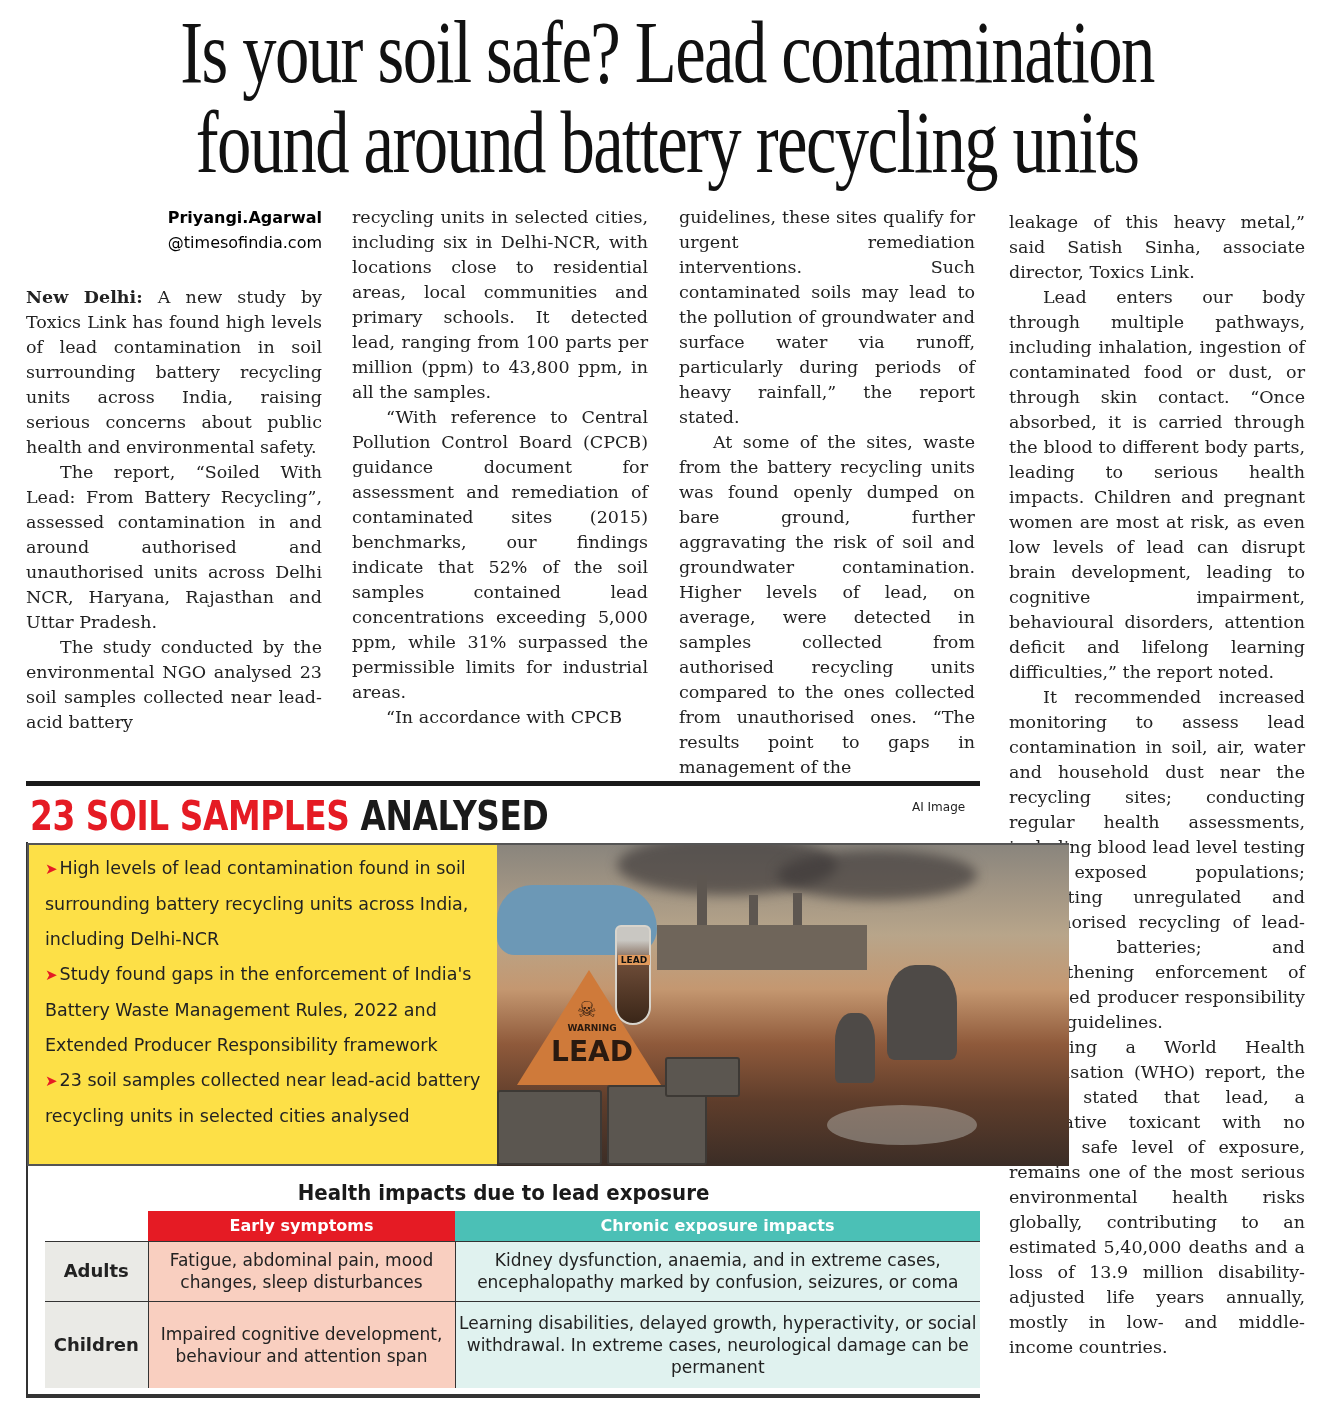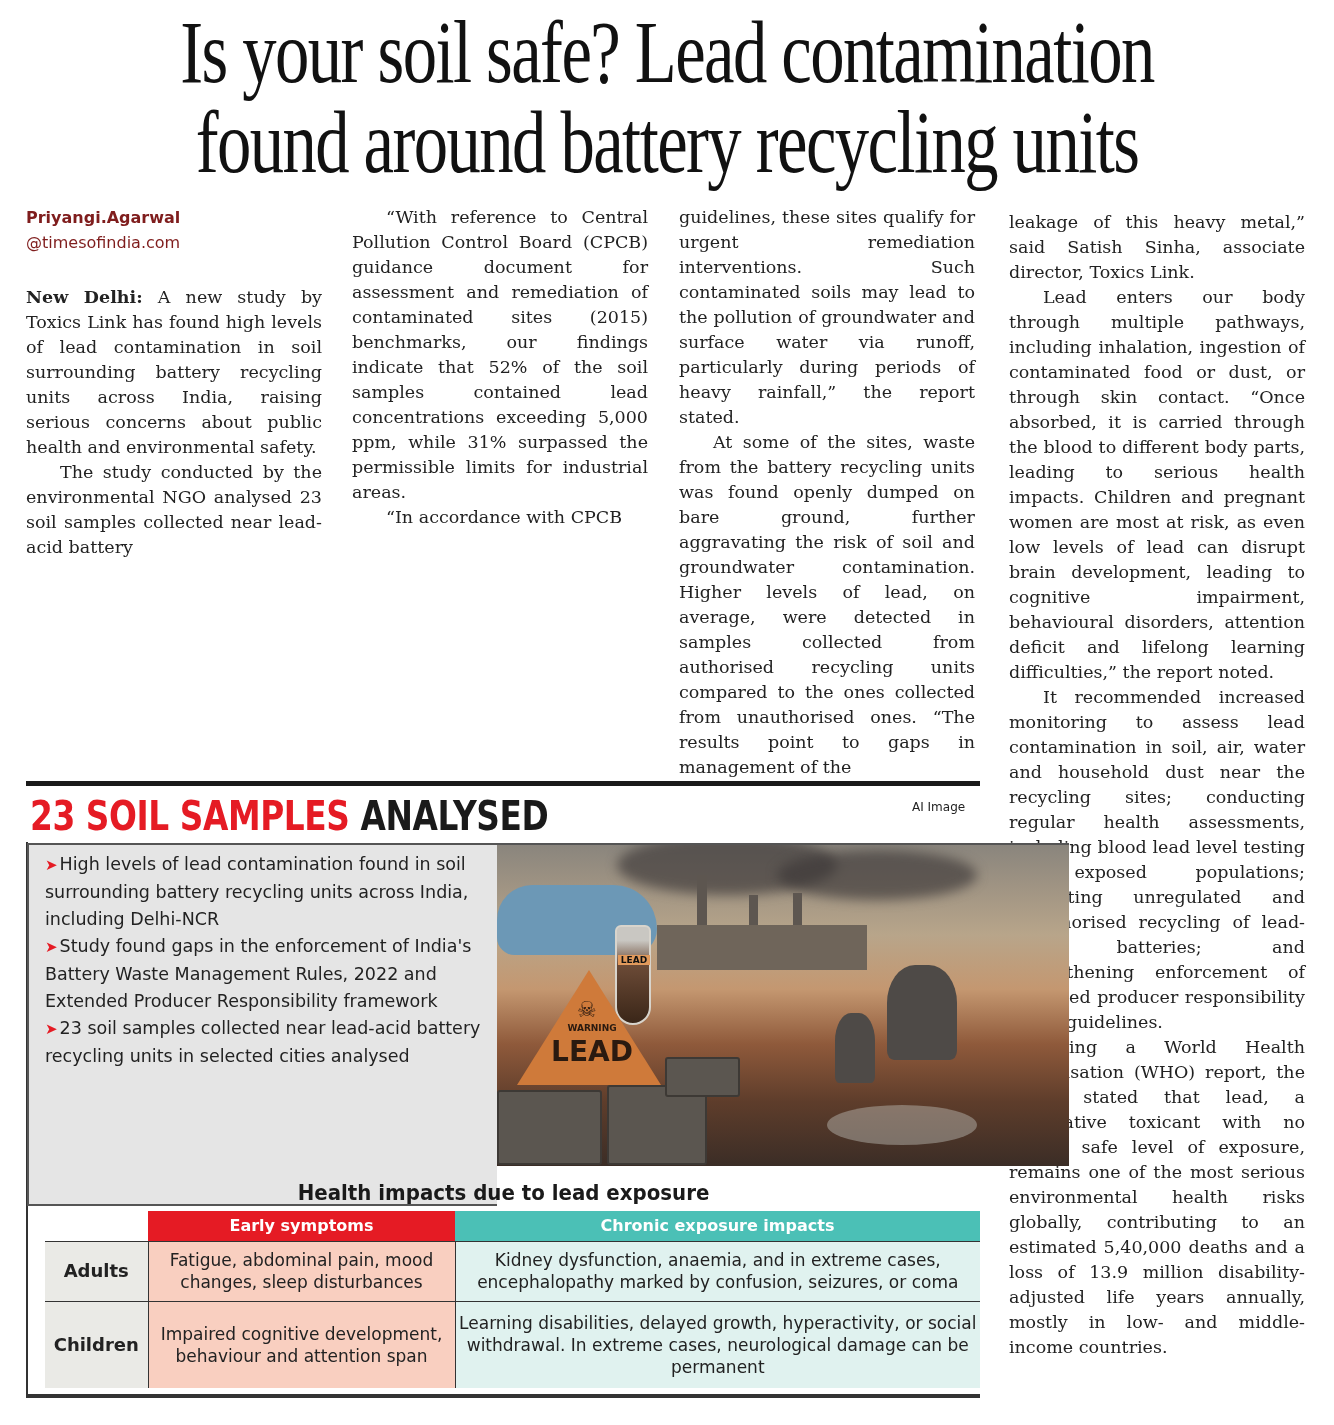--- a/index.html
+++ b/index.html
@@ -26,22 +26,22 @@
     hyphens: manual;
   }
   .col p { text-indent: 0; margin: 0; }
   .col p.indent { text-indent: 34px; }
   .col1 { left: 26px; top: 205px; width: 296px; }
   .col2 { left: 352px; top: 205px; width: 296px; }
   .col3 { left: 679px; top: 205px; width: 296px; }
   .col4 { left: 1009px; top: 210px; width: 296px; }
 
   .byline {
-    text-align: left; font-family: "DejaVu Sans", "Liberation Sans", sans-serif;
-    font-size: 16px; line-height: 25px; margin-bottom: 30px; color: #7f1d1d;
+    text-align: right; font-family: "DejaVu Sans", "Liberation Sans", sans-serif;
+    font-size: 16px; line-height: 25px; margin-bottom: 30px; color: #000000;
   }
   .byline .name { font-weight: bold; display: block; }
   .byline .email { display: block; }
   .dateline { font-weight: bold; }
 
   
   .info-rule { position: absolute; left: 26px; top: 781px; width: 954px; height: 5px; background: #1a1a1a; }
   .info-title {
     position: absolute; left: 30px; top: 794px;
     font-family: "DejaVu Sans", "Liberation Sans", sans-serif;
@@ -53,25 +53,25 @@
   .info-title .black { color: #1a1a1a; }
   .ai-label {
     position: absolute; left: 912px; top: 800px;
     font-family: "DejaVu Sans", "Liberation Sans", sans-serif; font-size: 12px; color: #222;
   }
   .info-frame {
     position: absolute; left: 26px; top: 842px; width: 954px; height: 556px;
     border-left: 2px solid #333; border-bottom: 4px solid #333;
   }
   .bullets {
-    position: absolute; left: 27px; top: 843px; width: 470px; height: 363px;
-    background: #e5e5e5; border: 2px solid #555; border-right: none;
+    position: absolute; left: 27px; top: 843px; width: 470px; height: 323px;
+    background: #fde047; border: 2px solid #555; border-right: none;
     padding: 6px 8px 0 16px;
     font-family: "DejaVu Sans", "Liberation Sans", sans-serif;
-    font-size: 17.5px; line-height: 27px; color: #222;
+    font-size: 17.5px; line-height: 35px; color: #222;
   }
   .bullets .b-item { display: block; }
   .bullets .arrow { color: #e51b24; font-size: 15px; margin-right: 2px; }
 
   .photo {
     position: absolute; left: 497px; top: 843px; width: 572px; height: 323px;
     overflow: hidden; border-top: 2px solid #555;
     background: linear-gradient(180deg, #8a857d 0%, #b8a58a 28%, #c49770 45%, #8f5a3b 62%, #5e3d2b 80%, #3b2d26 100%);
   }
   .photo .smoke { position: absolute; border-radius: 50%; background: rgba(60,55,55,0.65); filter: blur(6px); }
@@ -121,24 +121,26 @@
   <span class="line">Is your soil safe? Lead contamination</span>
   <span class="line">found around battery recycling units</span>
 </h1>
 
 <div class="col col1">
   <div class="byline">
     <span class="name">Priyangi.Agarwal</span>
     <span class="email">@timesofindia.com</span>
   </div>
   <p><span class="dateline">New Delhi:</span> <span>A new study by Toxics Link has found high levels of lead contamination in soil surrounding battery recycling units across India, raising serious concerns about public health and environmental safety.</span></p>
+  <p class="indent">The report, “Soiled With Lead: From Battery Recycling”, assessed contamination in and around authorised and unauthorised units across Delhi NCR, Haryana, Rajasthan and Uttar Pradesh.</p>
   <p class="indent">The study conducted by the environmental NGO analysed 23 soil samples collected near lead-acid battery</p>
 </div>
 
 <div class="col col2">
+  <p>recycling units in selected cities, including six in Delhi-NCR, with locations close to residential areas, local communities and primary schools. It detected lead, ranging from 100 parts per million (ppm) to 43,800 ppm, in all the samples.</p>
   <p class="indent">“With reference to Central Pollution Control Board (CPCB) guidance document for assessment and remediation of contaminated sites (2015) benchmarks, our findings indicate that 52% of the soil samples contained lead concentrations exceeding 5,000 ppm, while 31% surpassed the permissible limits for industrial areas.</p>
   <p class="indent">“In accordance with CPCB</p>
 </div>
 
 <div class="col col3">
   <p>guidelines, these sites qualify for urgent remediation interventions. Such contaminated soils may lead to the pollution of groundwater and surface water via runoff, particularly during periods of heavy rainfall,” the report stated.</p>
   <p class="indent">At some of the sites, waste from the battery recycling units was found openly dumped on bare ground, further aggravating the risk of soil and groundwater contamination. Higher levels of lead, on average, were detected in samples collected from authorised recycling units compared to the ones collected from unauthorised ones. “The results point to gaps in management of the</p>
 </div>
 
 <div class="col col4">

